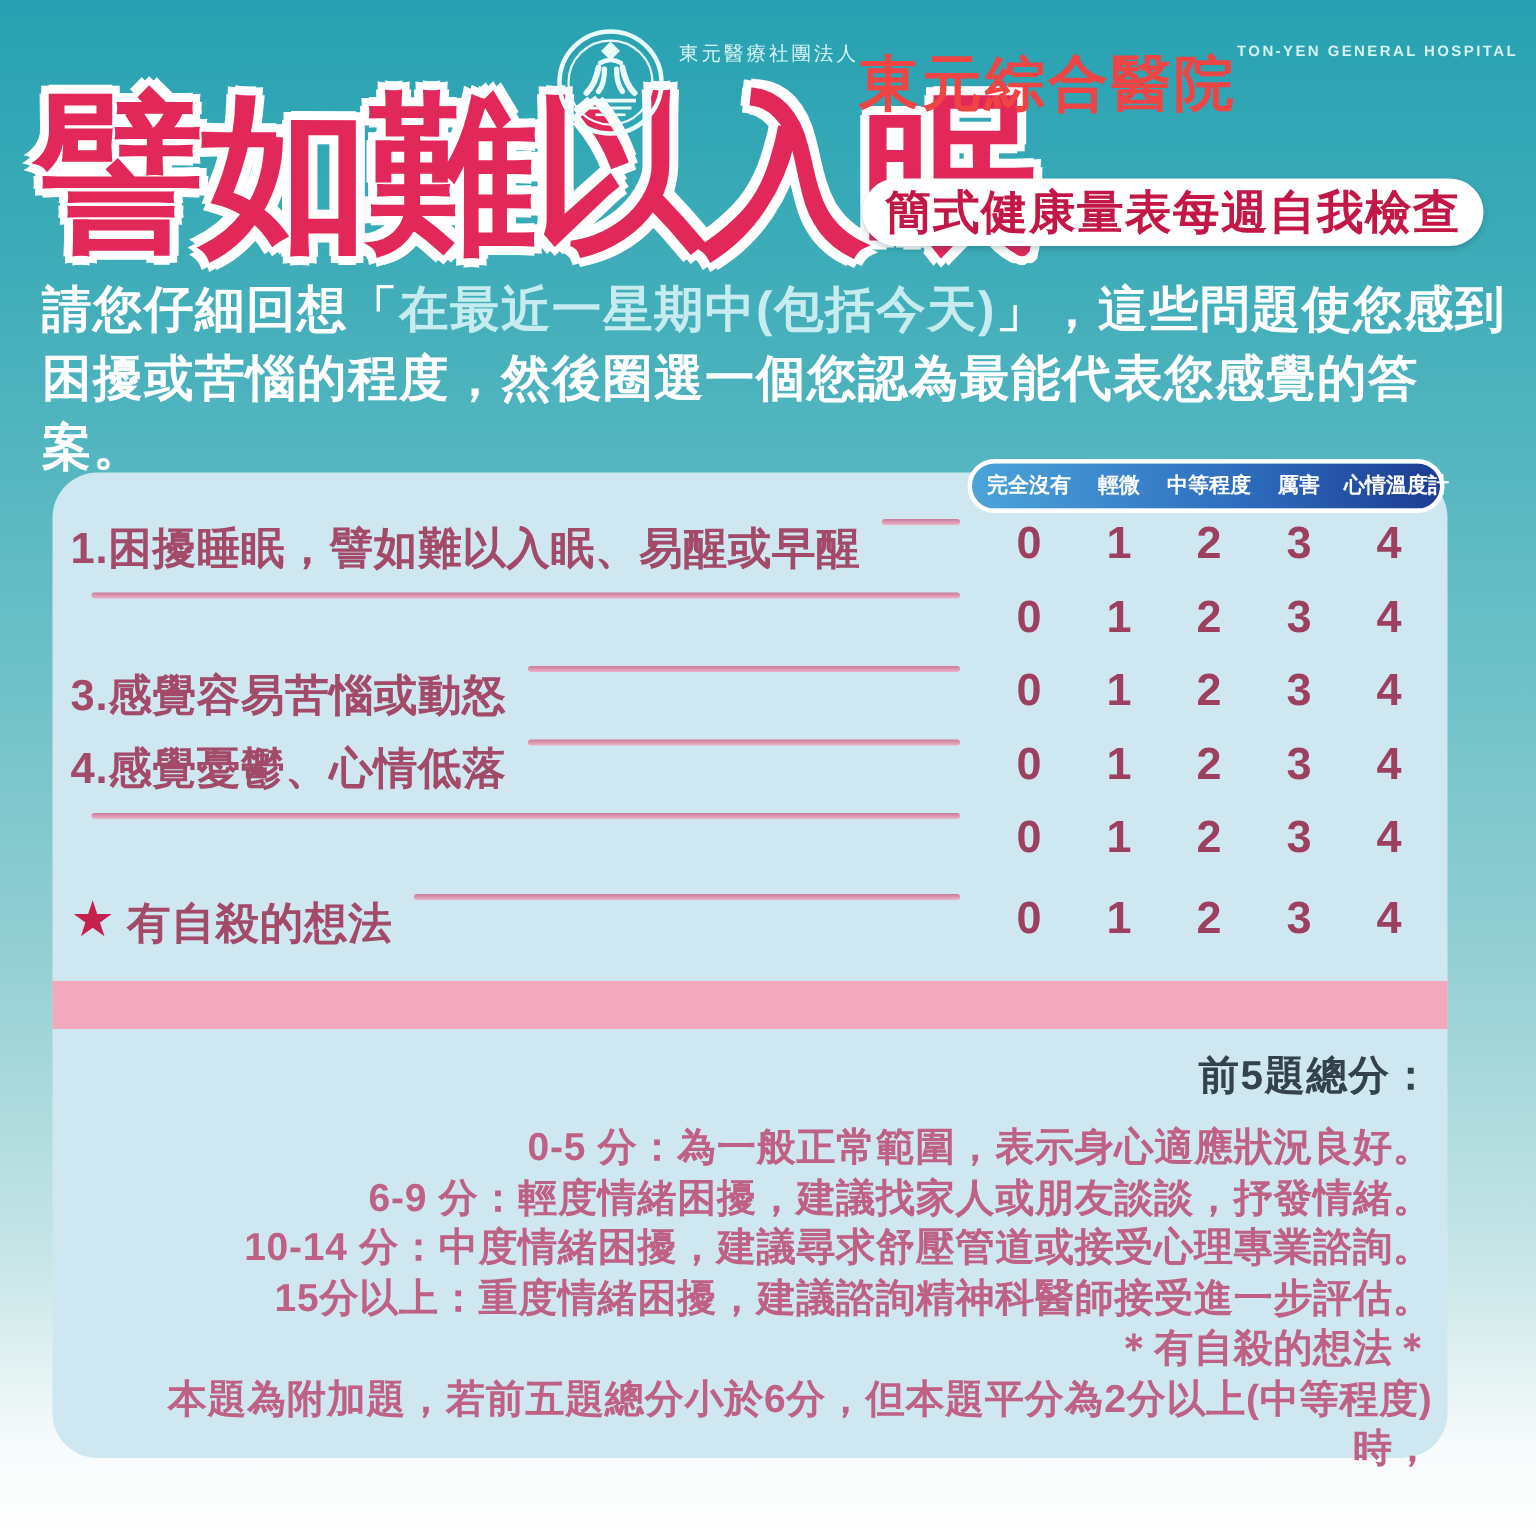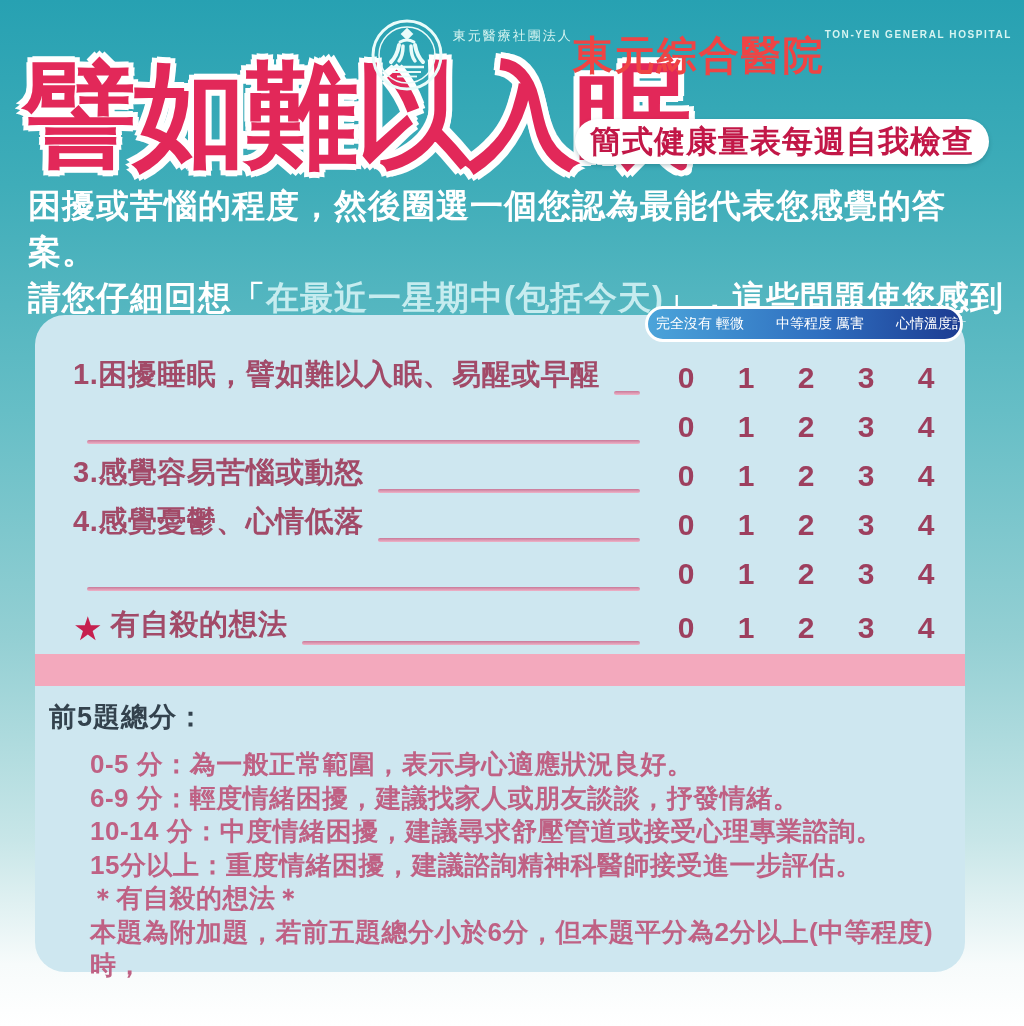--- a/index.html
+++ b/index.html
@@ -27,31 +27,31 @@
     margin-left:26px;
   }
   .intro{position:absolute;left:28px;top:183px;width:980px;font-size:33px;font-weight:bold;color:#ffffff;line-height:46px;letter-spacing:1px;}
   .intro .hl{color:#c6ecef;}
   .card{position:absolute;left:35px;top:315px;width:930px;height:657px;background:#cee7f0;border-radius:30px;}
   .scale-pill{
     position:absolute;left:610px;top:-9px;width:318px;height:36px;box-sizing:border-box;
     background:linear-gradient(90deg,#4ba4da 0%,#2f6fc0 55%,#1c3c92 100%);
     border:3px solid #ffffff;border-radius:20px;display:flex;align-items:center;padding-left:8px;
   }
-  .slabel{width:60px;color:#ffffff;font-size:14px;font-weight:normal;white-space:nowrap;}
+  .slabel{width:60px;text-align:center;color:#ffffff;font-size:14px;font-weight:bold;white-space:nowrap;}
   .rows{position:absolute;top:31px;left:0;right:0;}
-  .q-row{display:flex;align-items:flex-end;height:49px;padding-left:38px;padding-right:9px;}
+  .q-row{display:flex;align-items:flex-start;height:49px;padding-left:12px;padding-right:9px;}
   .q-row.star-row{margin-top:5px;}
   .q-label{font-size:29px;font-weight:bold;color:#a24a68;white-space:nowrap;letter-spacing:0.5px;}
   .leader{flex:1;height:4px;margin:0 16px 0 14px;background:linear-gradient(180deg,#c97a99 0%,#eeb3c8 100%);border-radius:2px;}
   .opts{flex:none;display:flex;}
   .opt{width:60px;text-align:center;font-size:30px;font-weight:bold;color:#9d3f5e;}
   .star-icon{color:#c6204e;font-size:33px;margin-right:8px;line-height:1;}
   .stripe{position:absolute;left:0;right:0;top:339px;height:32px;background:#f3a9bd;}
-  .scoring{position:absolute;left:14px;top:384px;right:10px;}
+  .scoring{position:absolute;left:14px;top:384px;right:10px;text-align:right;}
   .scoring-heading{font-size:27px;font-weight:bold;color:#33424d;letter-spacing:1px;margin-bottom:13px;}
   .scoring-lines{margin-left:41px;font-size:26px;font-weight:bold;color:#bf6184;line-height:33.5px;letter-spacing:0.5px;}
   .emblem{display:block;}
 </style>
 </head>
 <body>
 
 <div class="title">譬如難以入眠</div>
 
 <div class="logo">
@@ -69,22 +69,22 @@
   <div class="logo-text">
     <span class="logo-org">東元醫療社團法人</span>
     <span class="logo-name">東元綜合醫院</span>
     <span class="logo-en">TON-YEN GENERAL HOSPITAL</span>
   </div>
 </div>
 
 <div class="badge">簡式健康量表每週自我檢查</div>
 
 <div class="intro">
+  <div><span>請您仔細回想「</span><span class="hl">在最近一星期中(包括今天)</span><span>」，這些問題使您感到</span></div>
   <div>困擾或苦惱的程度，然後圈選一個您認為最能代表您感覺的答案。</div>
-  <div><span>請您仔細回想「</span><span class="hl">在最近一星期中(包括今天)</span><span>」，這些問題使您感到</span></div>
 </div>
 
 <div class="card">
 
   <div class="scale-pill">
     <span class="slabel">完全沒有</span>
     <span class="slabel">輕微</span>
     <span class="slabel">中等程度</span>
     <span class="slabel">厲害</span>
     <span class="slabel">心情溫度計</span>

